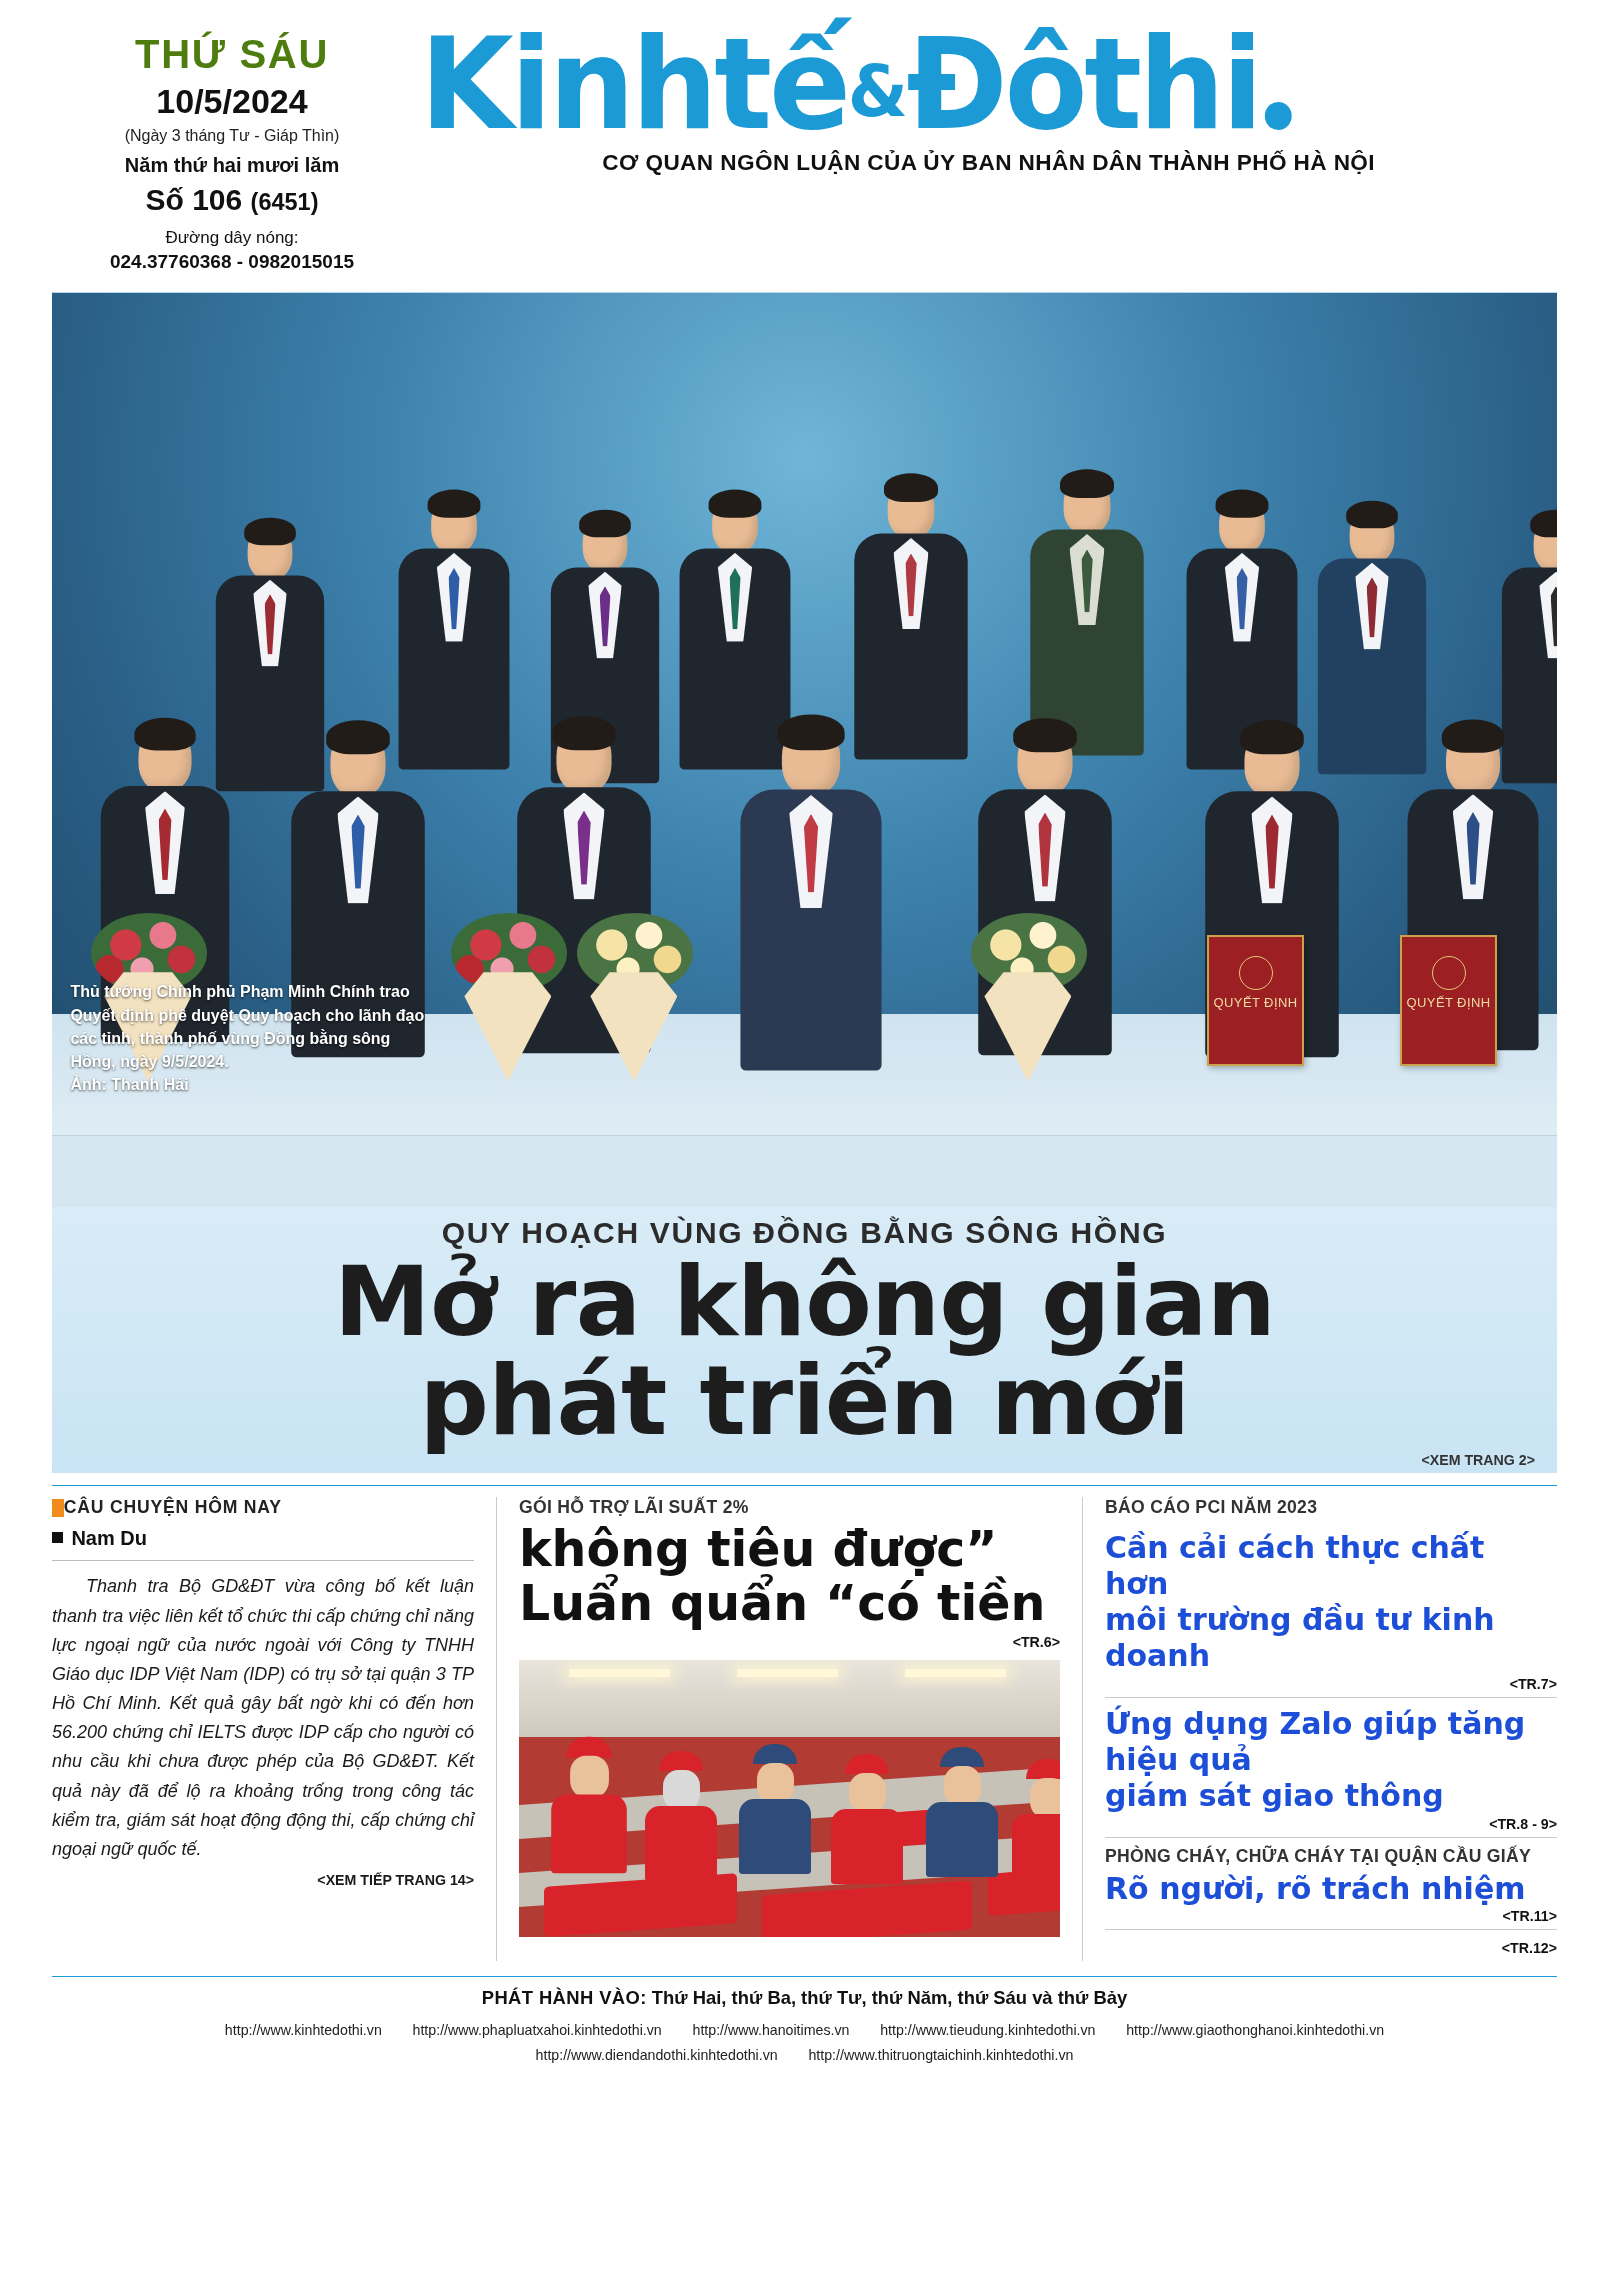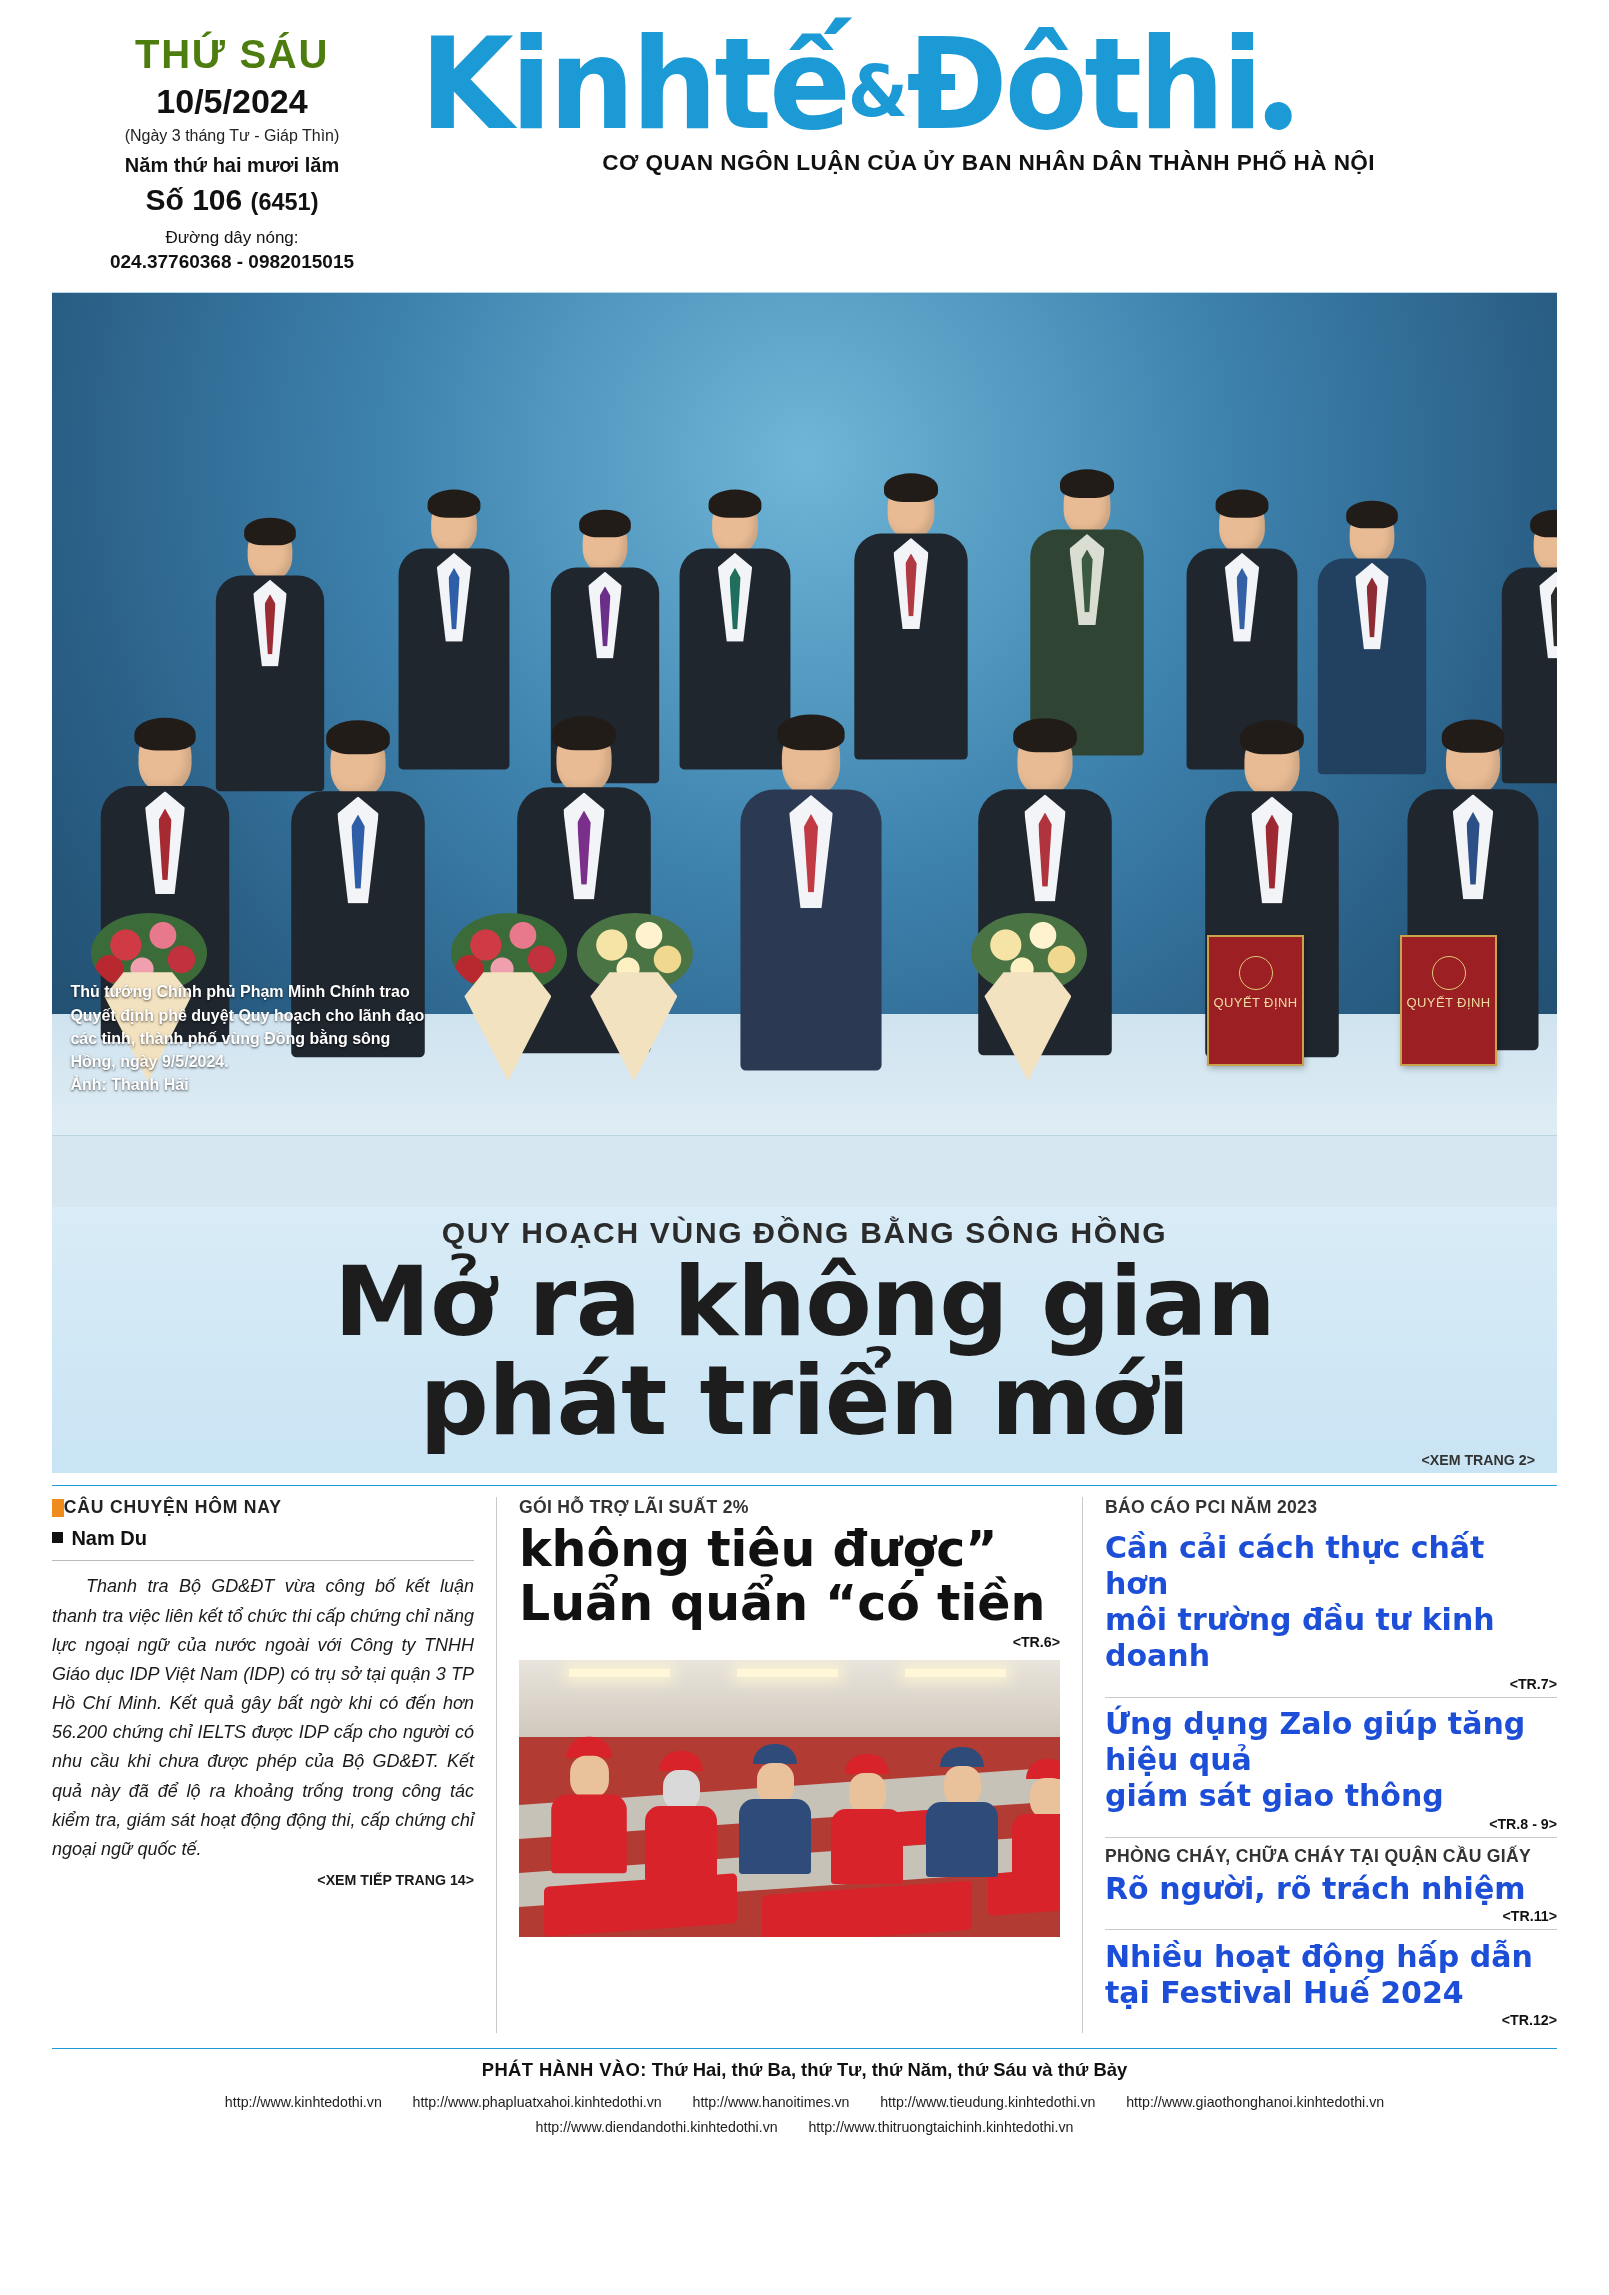--- a/index.html
+++ b/index.html
@@ -773,24 +773,20 @@
 
       <div class="c-item">
         <div class="overline">PHÒNG CHÁY, CHỮA CHÁY TẠI QUẬN CẦU GIẤY</div>
         <div class="c-head">
           <div>Rõ người, rõ trách nhiệm</div>
         </div>
         <div class="c-jump">&lt;TR.11&gt;</div>
       </div>
 
       <div class="c-item">
-        <div class="c-head">
-          <div>Nhiều hoạt động hấp dẫn</div>
-          <div>tại Festival Huế 2024</div>
-        </div>
         <div class="c-jump">&lt;TR.12&gt;</div>
       </div>
     </div>
   </div>
 
   <div class="footer">
     <div class="dist">
       <span class="lead">PHÁT HÀNH VÀO:</span>
       <span>Thứ Hai, thứ Ba, thứ Tư, thứ Năm, thứ Sáu và thứ Bảy</span>
     </div>

